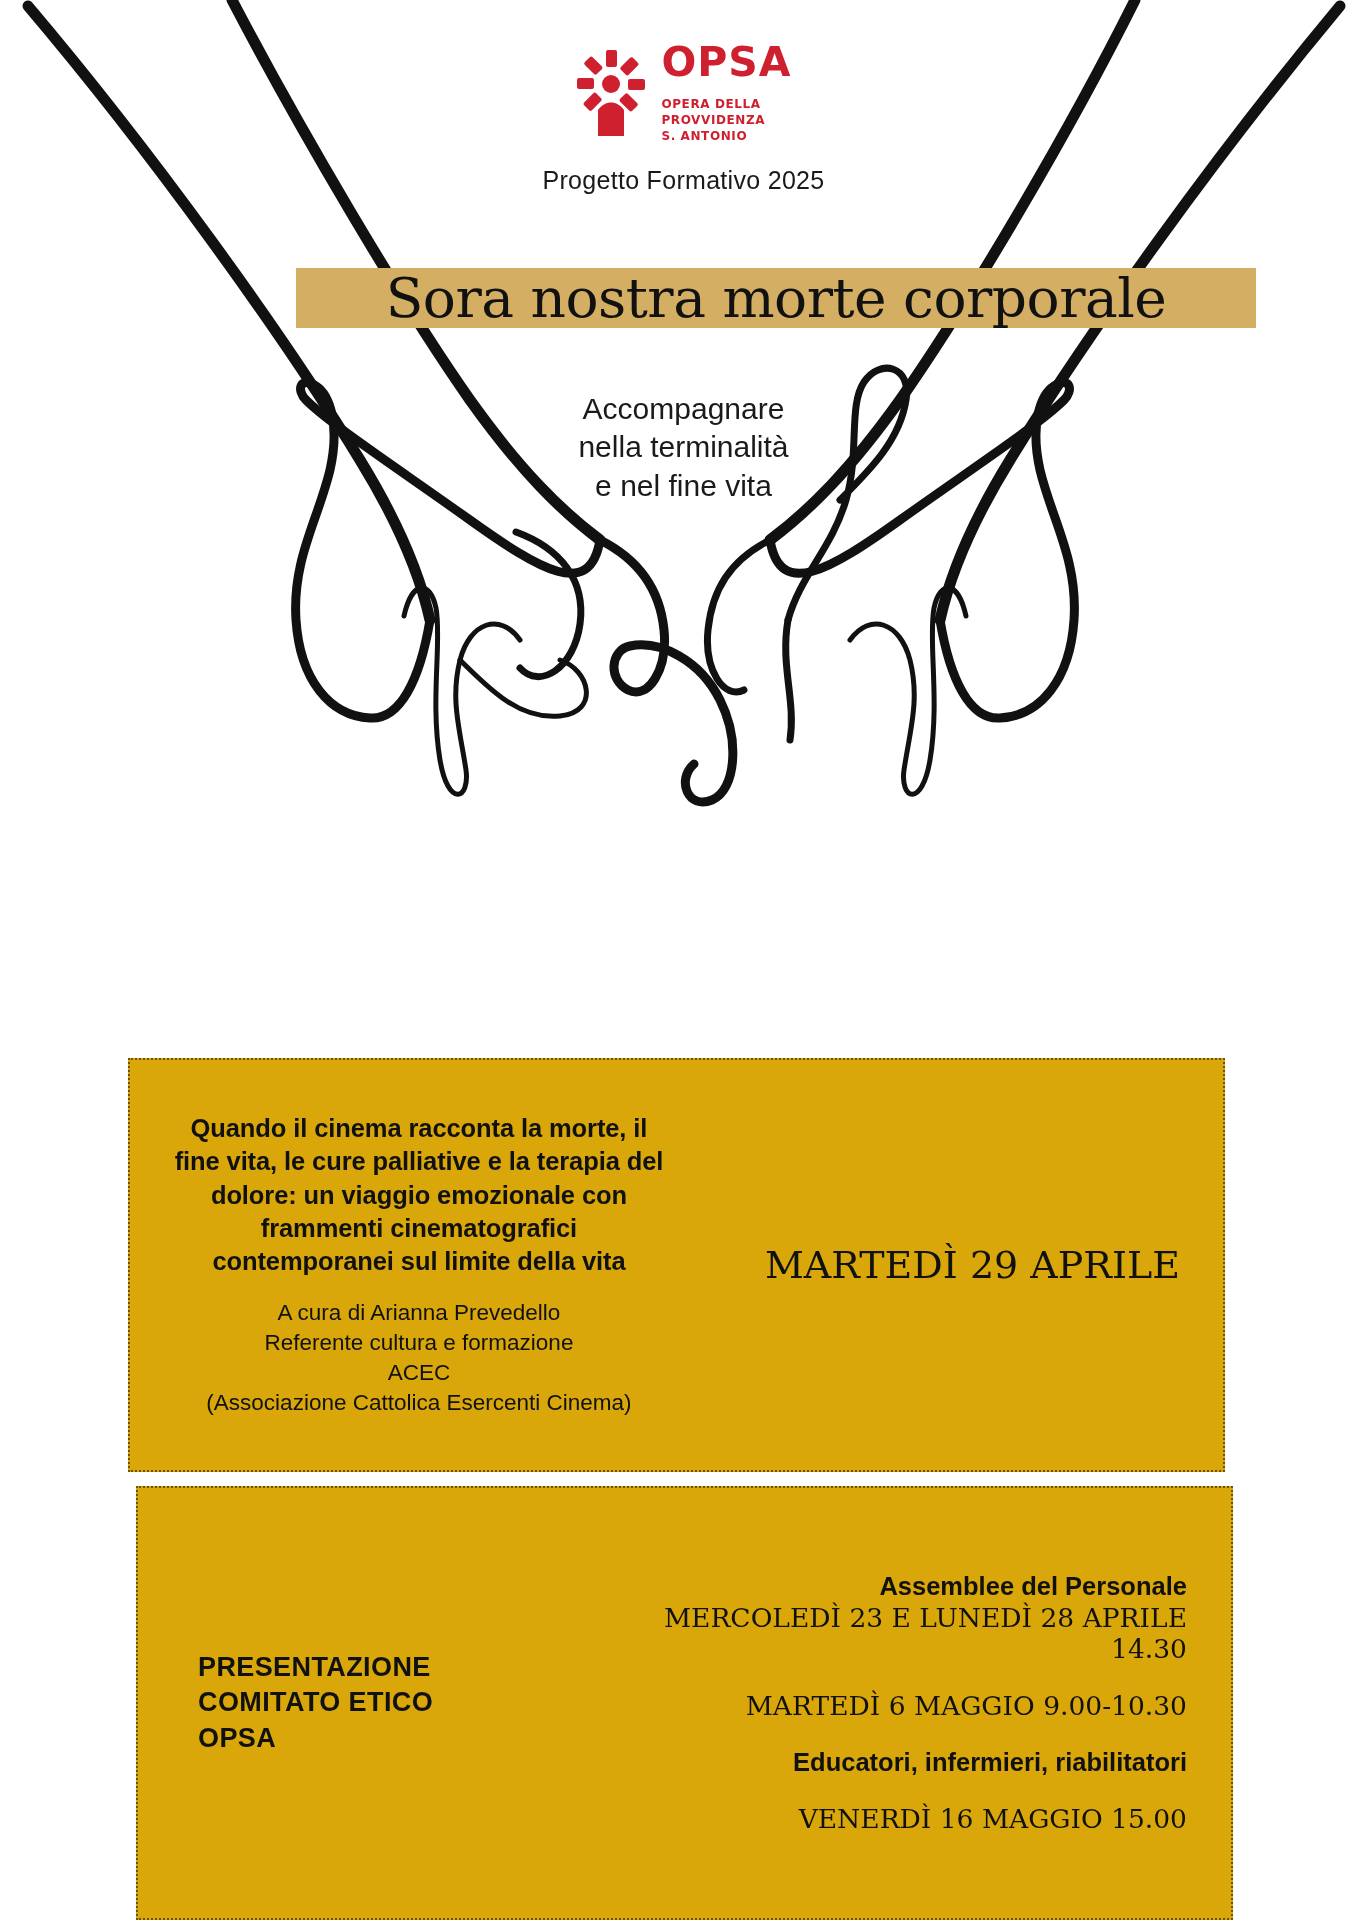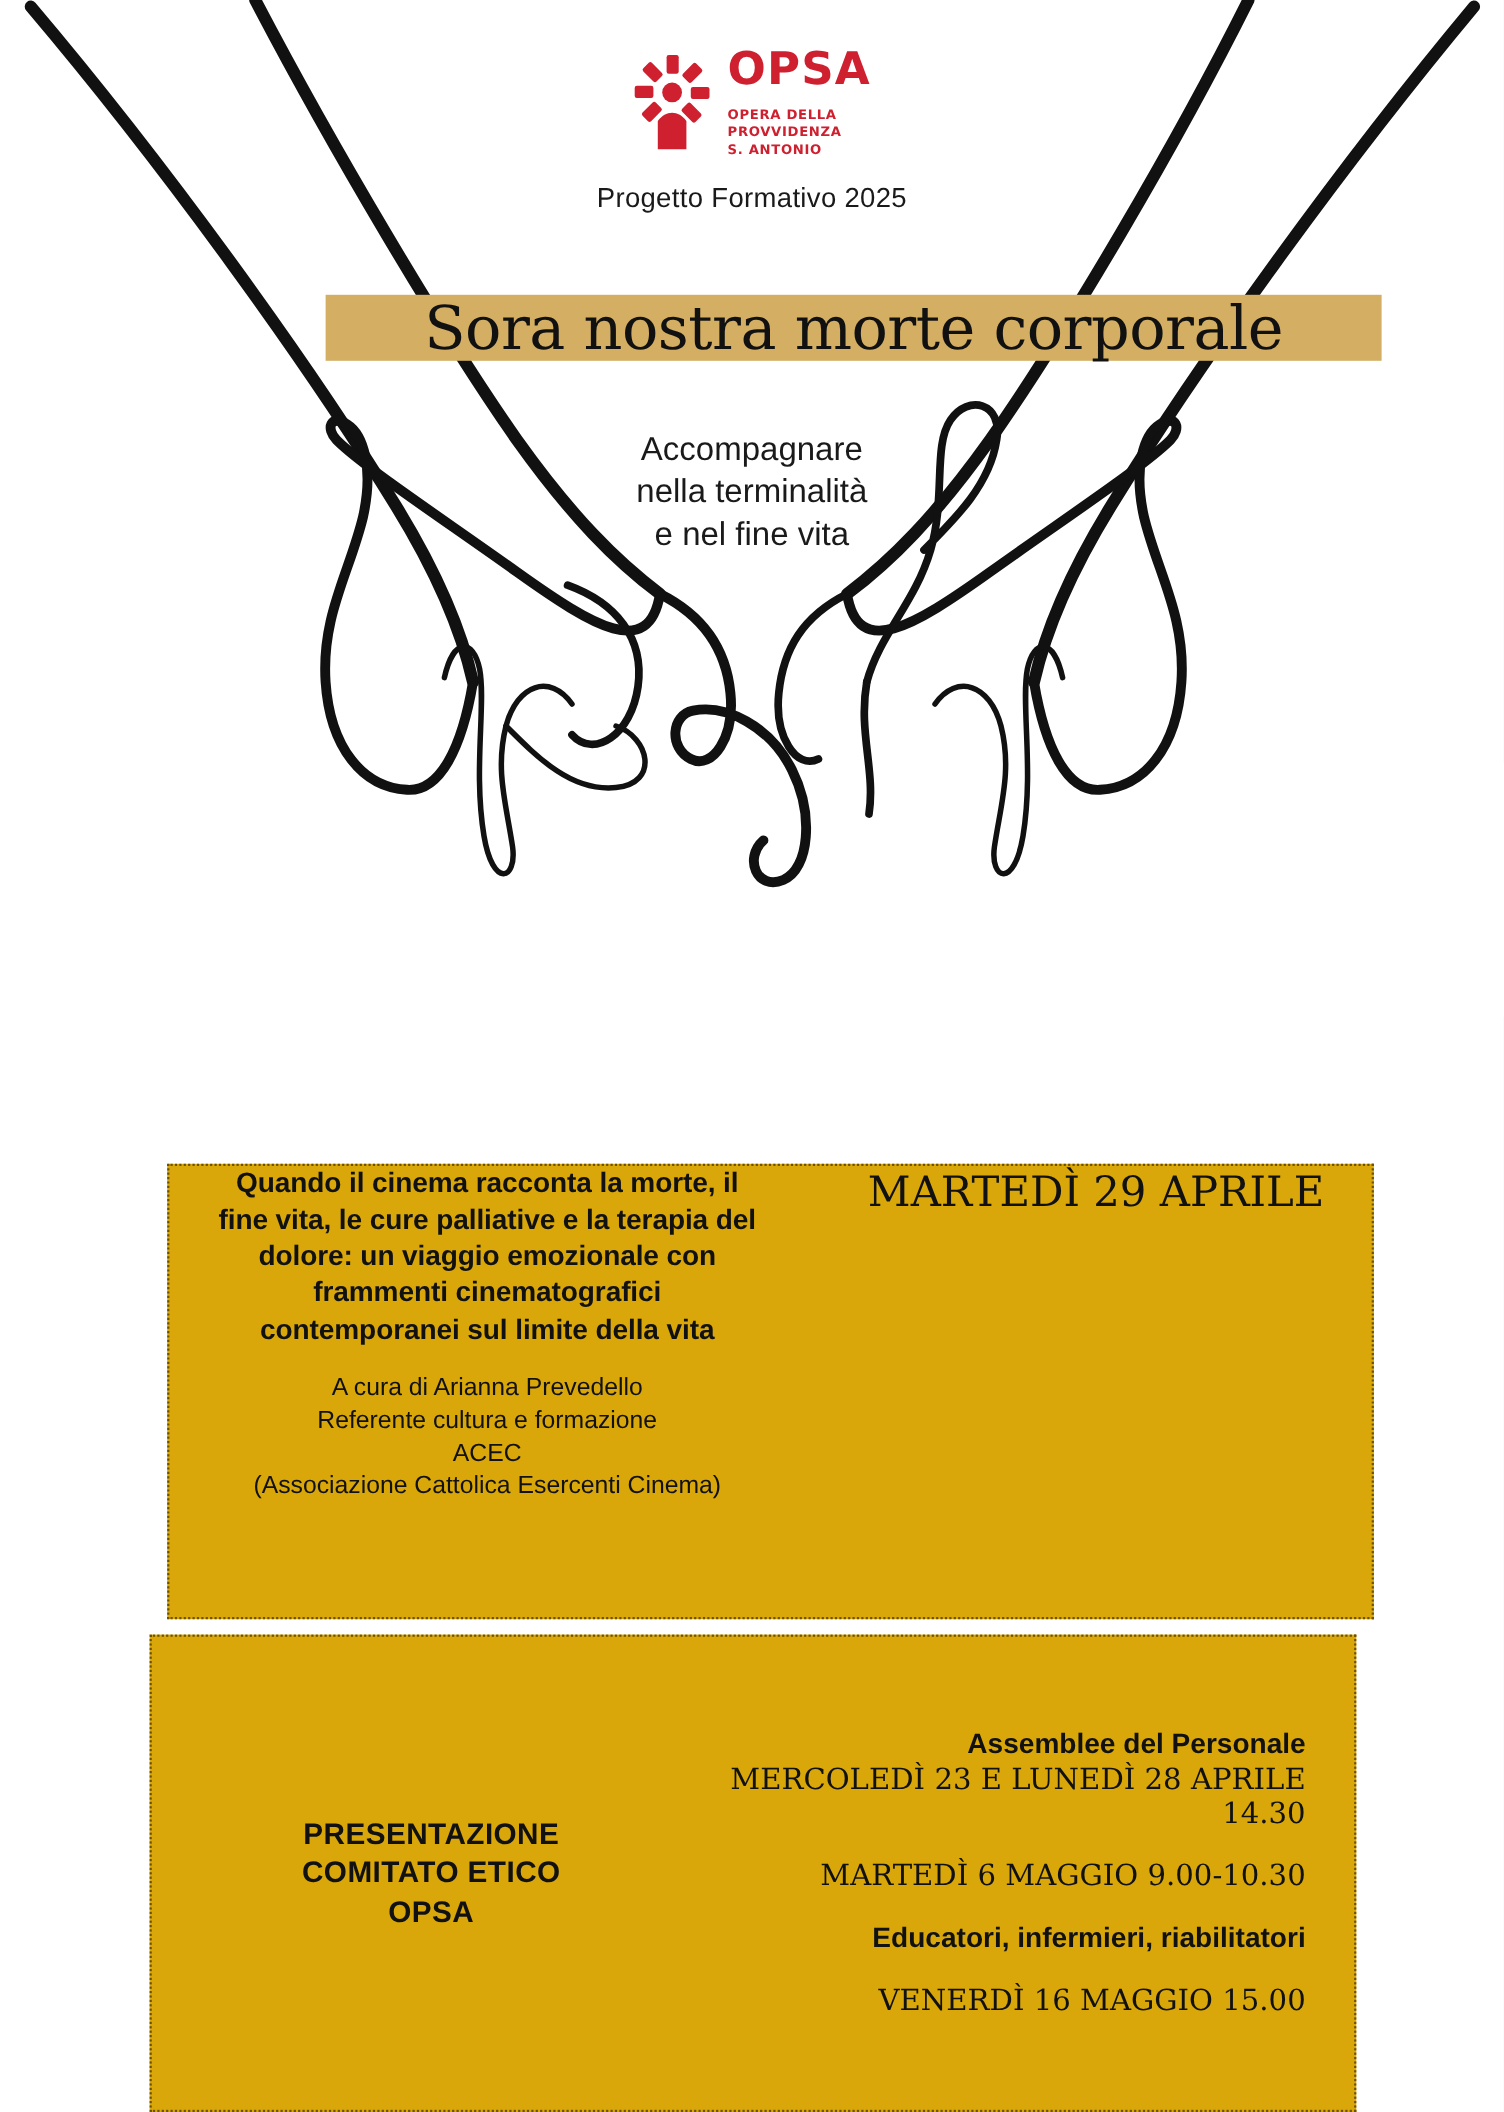--- a/index.html
+++ b/index.html
@@ -120,26 +120,26 @@
 
   
   .box {
     position: absolute;
     background: #d9a709;
     border: 2px dotted #6d5200;
     color: #111;
   }
 
   #box-cinema {
-    left: 152px;
+    left: 128px;
     top: 1058px;
     width: 1097px;
     height: 414px;
     display: flex;
-    align-items: flex-start;
+    align-items: center;
     gap: 46px;
   }
 
   .cinema-left {
     width: 53%;
     padding: 0 18px 0 40px;
     text-align: center;
   }
 
   .cinema-left .headline {
@@ -295,21 +295,21 @@
 ACEC
 (Associazione Cattolica Esercenti Cinema)</div>
     </div>
     <div class="cinema-right">
       <div class="date-1">MARTEDÌ 29 APRILE</div>
     </div>
   </div>
 
   <div class="box" id="box-comitato">
     <div class="comitato-left">
-      <div class="label" style="white-space:pre-line;text-align:center;">PRESENTAZIONE
+      <div class="label" style="white-space:pre-line;">PRESENTAZIONE
 COMITATO ETICO
 OPSA</div>
     </div>
     <div class="comitato-right">
       <div class="sched-item">
         <div class="sched-who" style="white-space:pre-line;">Assemblee del Personale</div>
         <div class="sched-when">MERCOLEDÌ 23  E LUNEDÌ 28 APRILE 14.30</div>
       </div>
       <div class="sched-item">
         <div class="sched-when">MARTEDÌ 6 MAGGIO 9.00-10.30</div>

